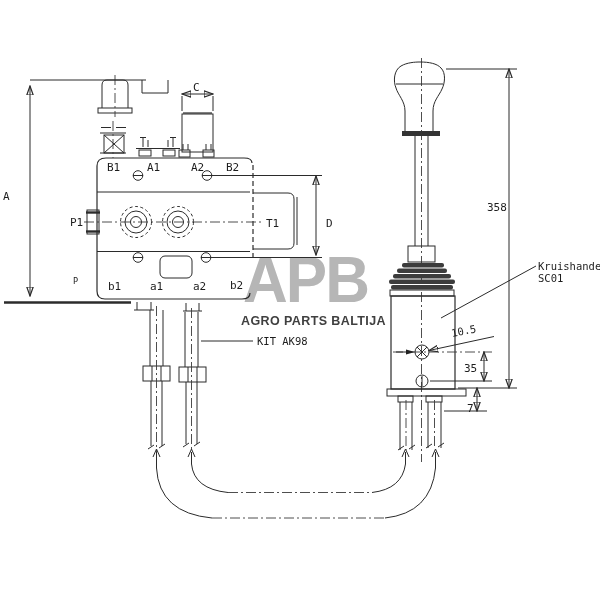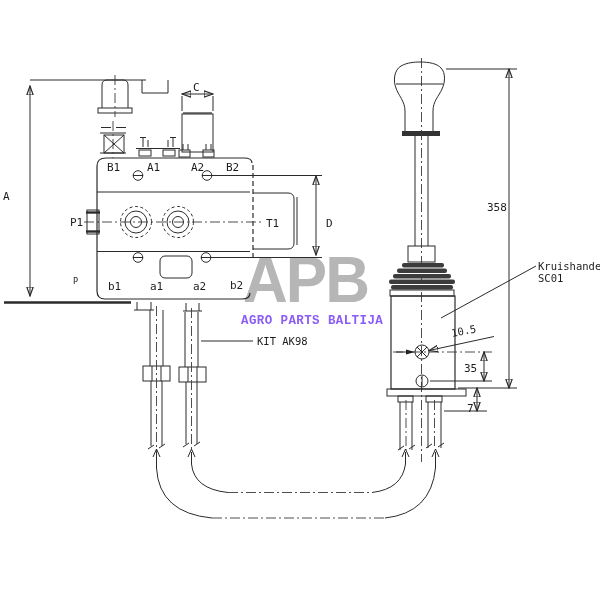--- a/index.html
+++ b/index.html
@@ -6,22 +6,22 @@
   #stage{position:relative;width:600px;height:600px;background:#fff;font-family:"DejaVu Sans Mono","Liberation Mono",monospace;}
   .wm-logo{
     position:absolute;left:243px;top:249px;
     font-family:"Liberation Sans","DejaVu Sans",sans-serif;
     font-weight:bold;font-size:62px;line-height:1;
     color:#b6b6b6;letter-spacing:-2px;transform:scaleY(1.05);
     user-select:none;
   }
   .wm-sub{
     position:absolute;left:241px;top:314px;
-    font-family:Liberation Mono, monospace;
-    font-weight:bold;font-size:12.5px;color:#8b5cf6;letter-spacing:0.4px;
+    font-family:Liberation Sans, sans-serif;
+    font-weight:bold;font-size:12.5px;color:#404040;letter-spacing:0.4px;
     user-select:none;
   }
   svg#draw{position:absolute;left:0;top:0;}
   svg line, svg path, svg rect, svg circle, svg polyline{stroke:#2b2b2b;fill:none;stroke-width:1.2;}
   .thin{stroke-width:1;}
   .thick{stroke-width:2.4;}
   .cl{stroke:#3a3a3a;stroke-width:0.9;stroke-dasharray:10 3 2 3;}
   .dash{stroke-dasharray:5 3;}
   .dashc{stroke-dasharray:3 2.5;stroke-width:1;}
   .dim{stroke-width:1;marker-start:url(#arr);marker-end:url(#arr);}

